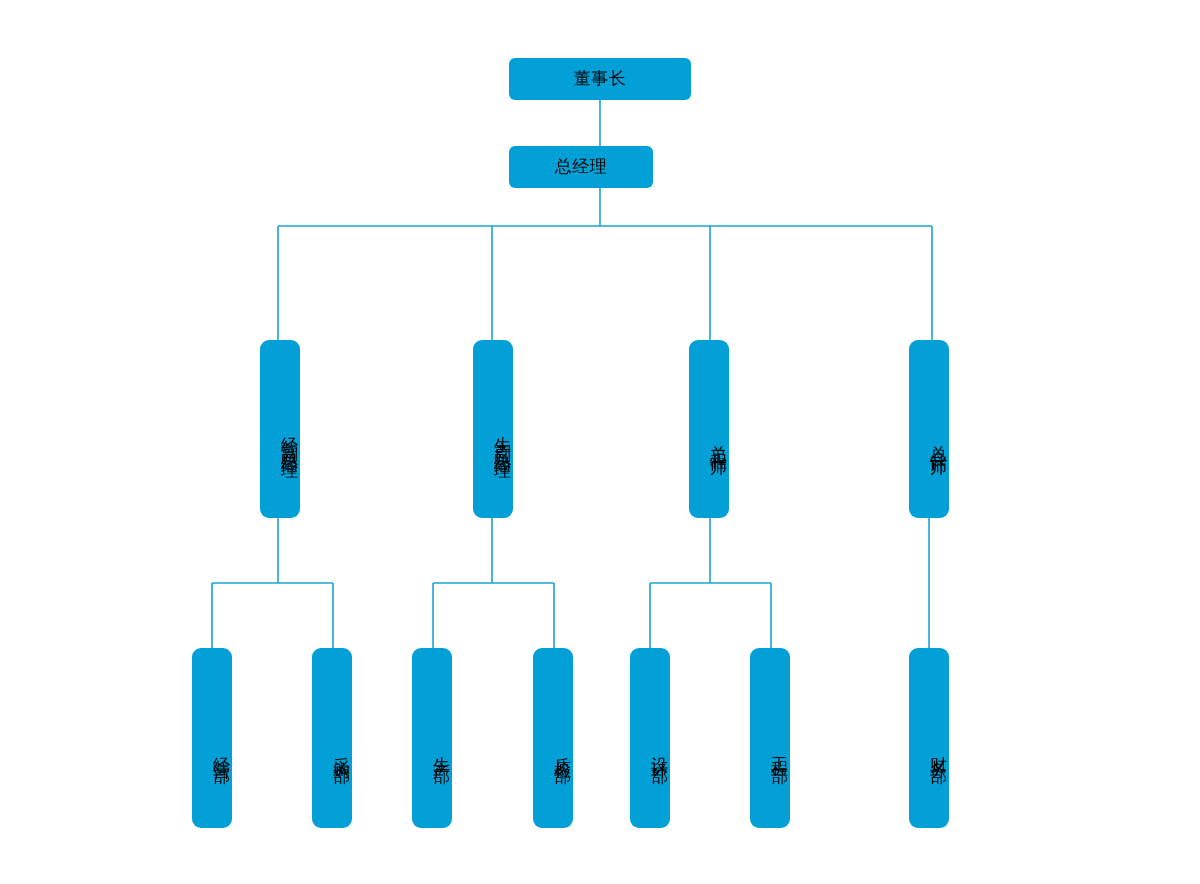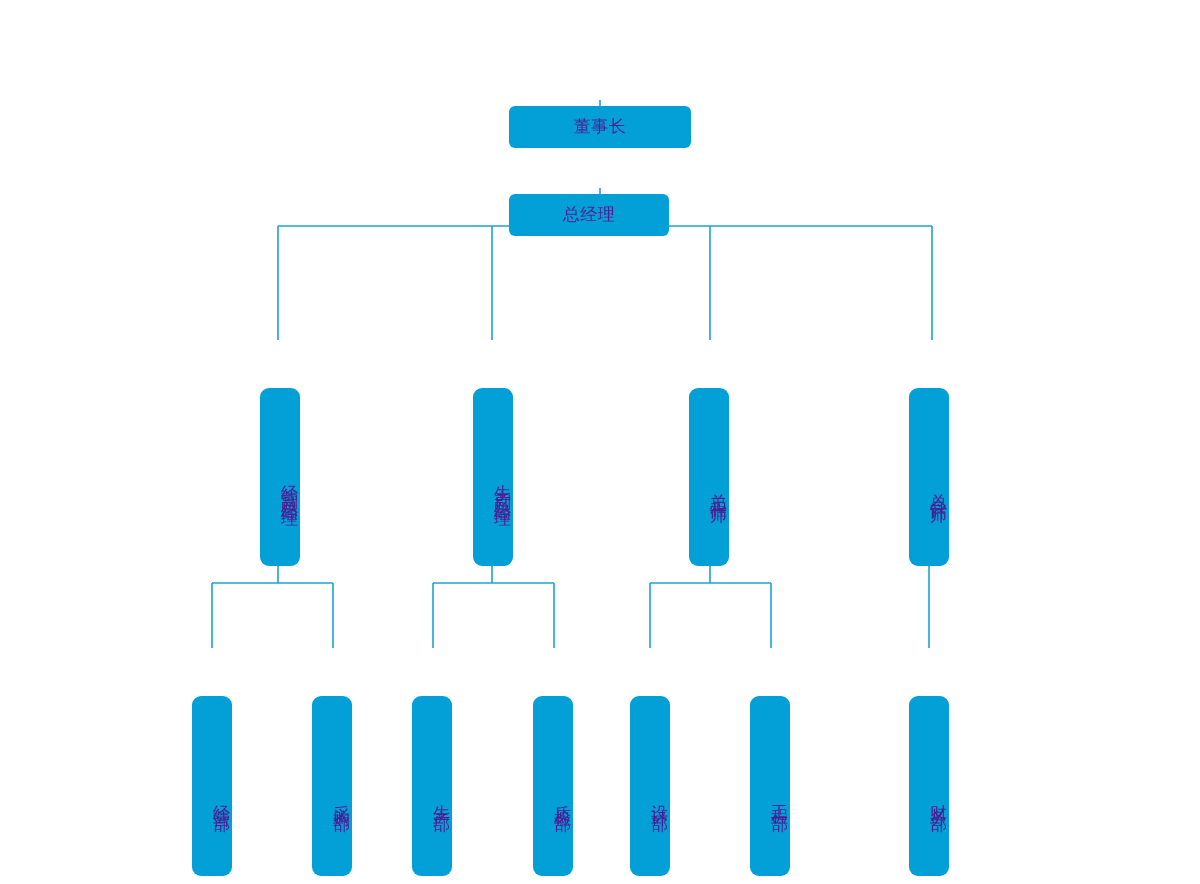--- a/index.html
+++ b/index.html
@@ -23,29 +23,28 @@
     top: 0;
     width: 1200px;
     height: 884px;
     pointer-events: none;
   }
   .node {
     position: absolute;
     box-sizing: border-box;
     background: #03a0d7;
     border-radius: 7px;
-    color: #4c1d95;
+    color: #000000;
     display: flex;
     align-items: center;
     justify-content: center;
     text-align: center;
     line-height: 1.32;
     letter-spacing: 0.5px;
     z-index: 2;
-    margin-top: 48px;
   }
   .node.horizontal {
     font-size: 17px;
     border-radius: 6px;
   }
   .node.vertical {
     writing-mode: vertical-rl;
     text-orientation: upright;
     font-size: 17px;
     letter-spacing: 5px;
@@ -94,21 +93,21 @@
     <path d="M 650 583 L 650 648" fill="none" stroke="#1ba3d6" stroke-width="1.6"></path>
     <path d="M 771 583 L 771 648" fill="none" stroke="#1ba3d6" stroke-width="1.6"></path>
 
     <path d="M 929 518 L 929 648" fill="none" stroke="#1ba3d6" stroke-width="1.6"></path>
   </svg>
 
   <div class="node horizontal" style="left:509px; top:58px; width:182px; height:42px;">
     <span class="node-label">董事长</span>
   </div>
 
-  <div class="node horizontal" style="left:509px; top:146px; width:160px; height:42px;">
+  <div class="node horizontal" style="left:509px; top:146px; width:144px; height:42px;">
     <span class="node-label">总经理</span>
   </div>
 
   <div class="node vertical top-aligned" style="left:260px; top:340px; width:40px; height:178px;">
     <span class="node-label">经营副总经理</span>
   </div>
 
   <div class="node vertical top-aligned" style="left:473px; top:340px; width:40px; height:178px;">
     <span class="node-label">生产副总经理</span>
   </div>

